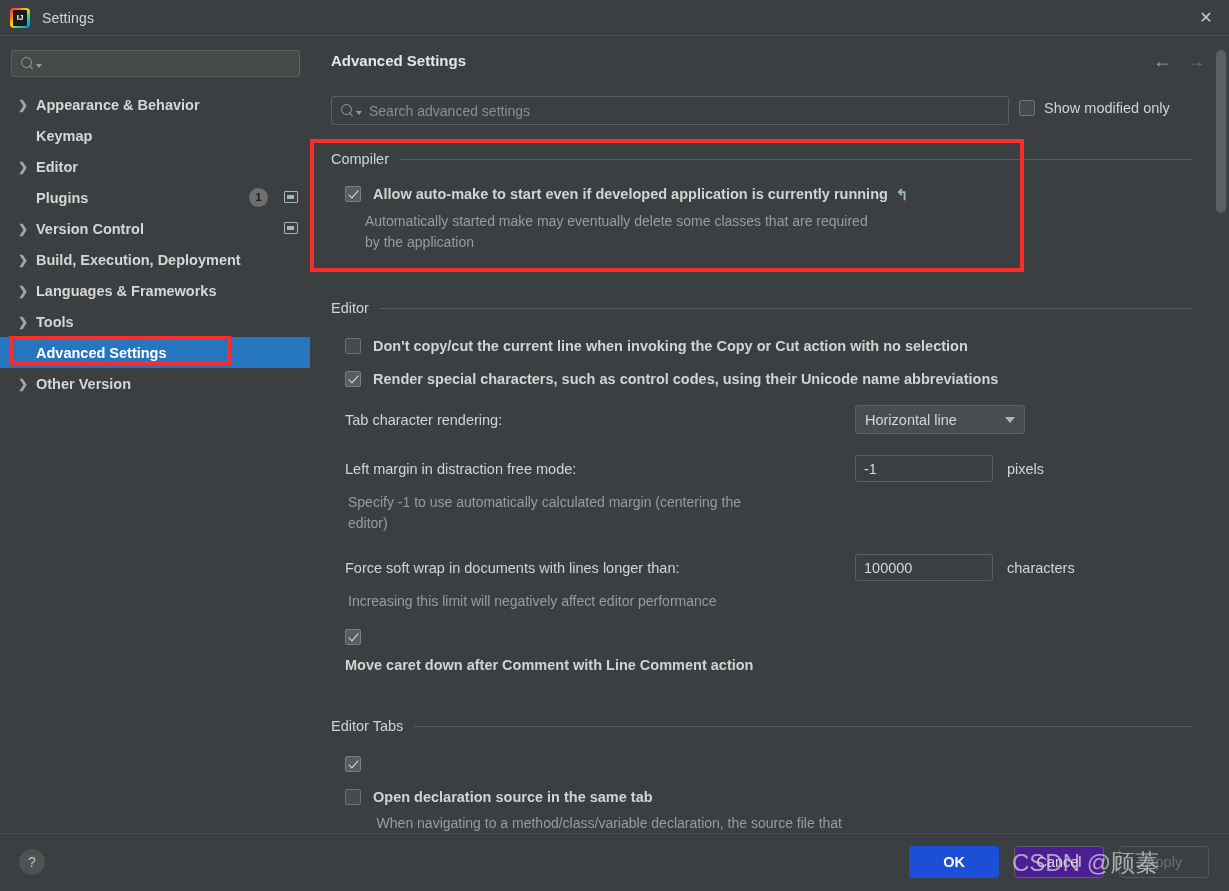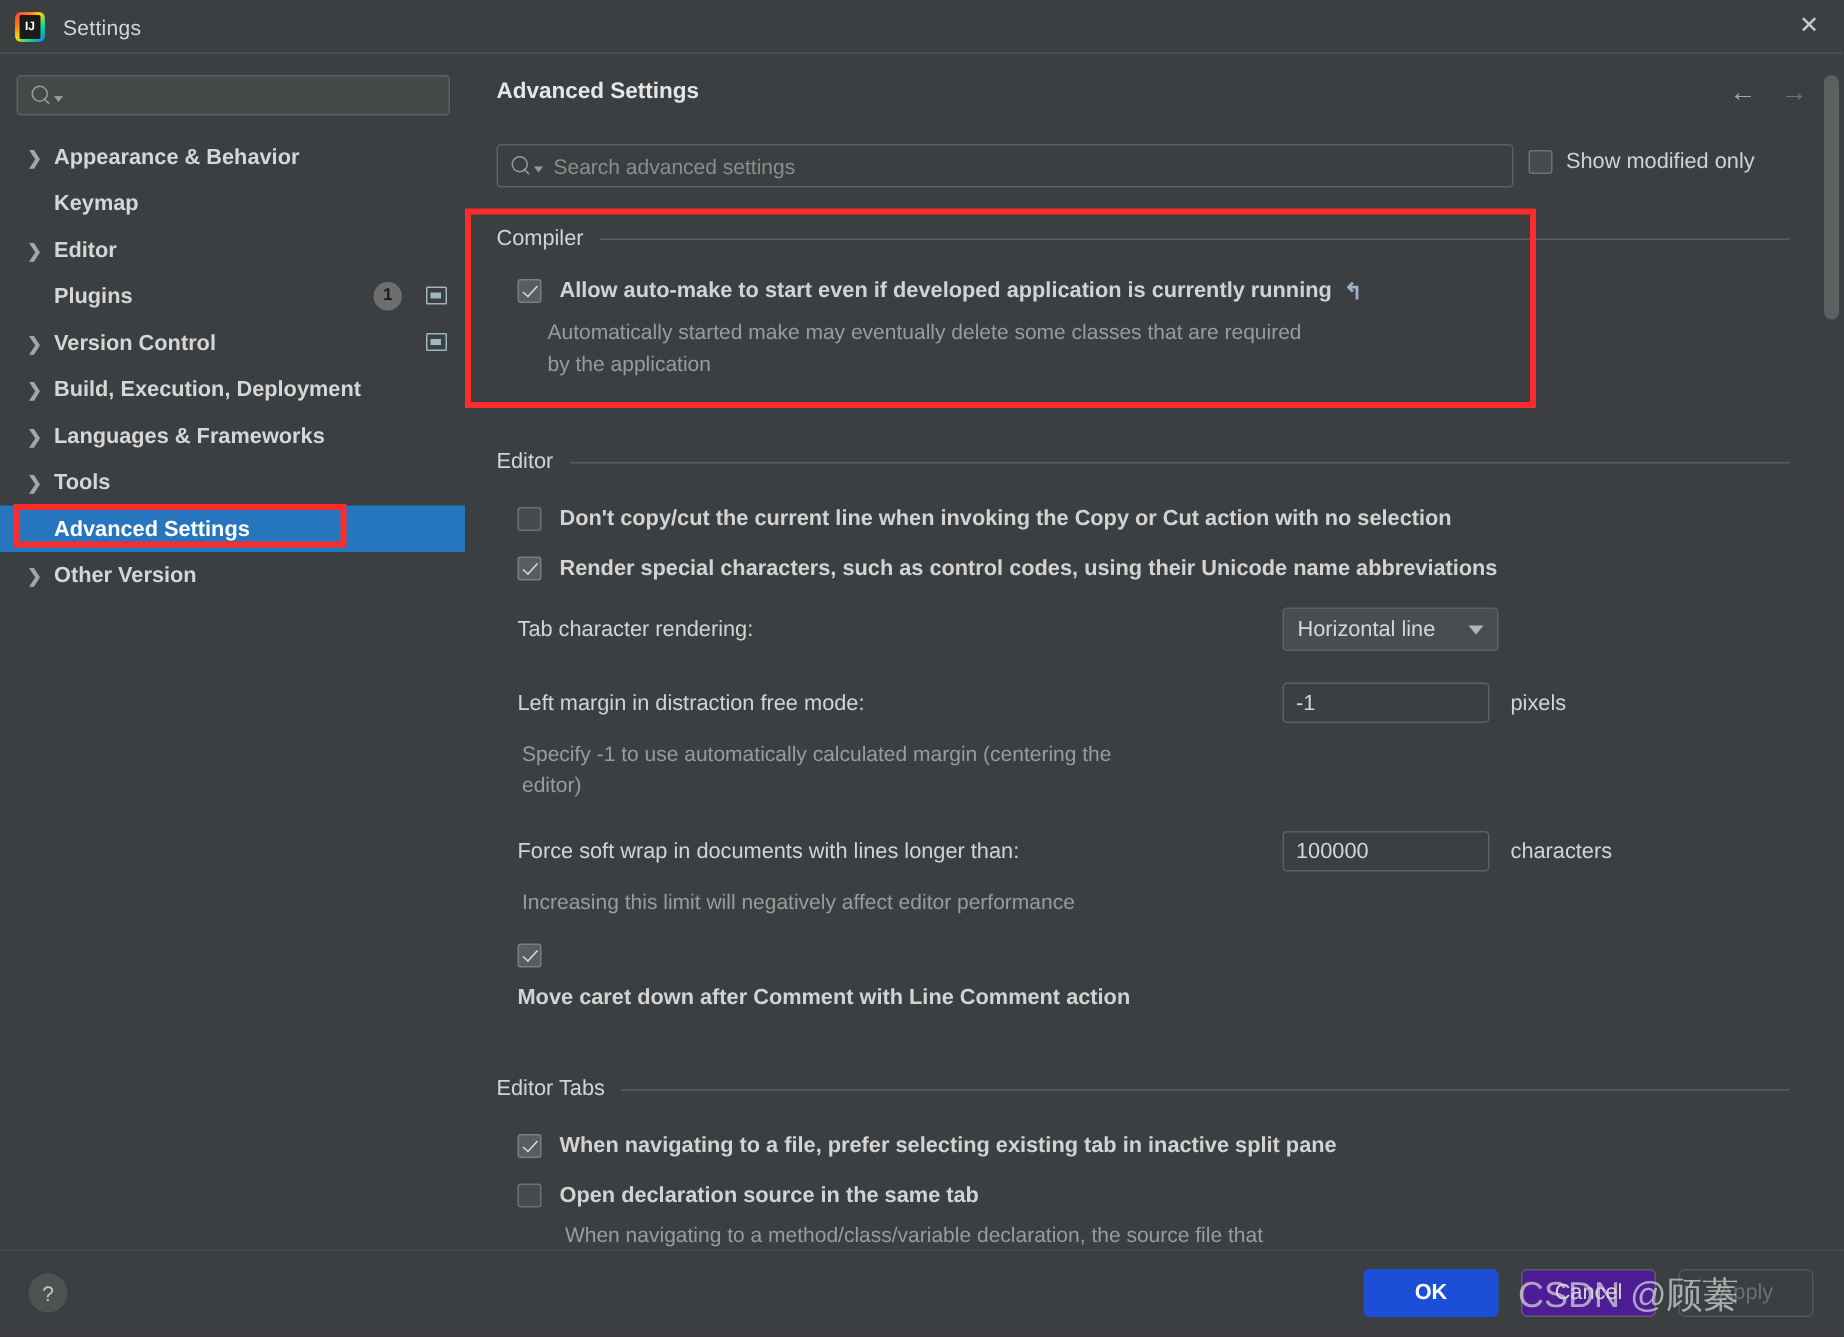--- a/index.html
+++ b/index.html
@@ -195,21 +195,21 @@
   }
 
   .field-row {
     display: flex; align-items: center;
     padding-left: 33px;
   }
   .field-row .fr-label { font-size: 14.5px; color: #d3d3d3; }
   .control-col { position: absolute; left: 543px; }
 
   .combo {
-    width: 144px; height: 29px; background: #4a4d4f;
+    width: 170px; height: 29px; background: #4a4d4f;
     border: 1px solid #5e6163; border-radius: 3px;
     display: flex; align-items: center; justify-content: space-between;
     padding: 0 9px; font-size: 14.5px; color: #d6d6d6;
   }
   .combo .caret {
     width: 0; height: 0;
     border-left: 5px solid transparent; border-right: 5px solid transparent;
     border-top: 6px solid #b4b4b4;
   }
   .numfield {
@@ -411,21 +411,20 @@
       </div>
 
       <div class="section" style="margin-top:45px;">
         <div class="sec-head">
           <span>Editor Tabs</span>
           <span class="sec-line"></span>
         </div>
 
         <div class="cb-row" style="margin-top:22px;">
           <span class="cbox checked"></span>
-          <span class="cb-text">When navigating to a file, prefer selecting existing tab in inactive split pane</span>
         </div>
 
         <div class="cb-row" style="margin-top:17px;">
           <span class="cbox"></span>
           <span class="cb-text">Open declaration source in the same tab</span>
         </div>
         <div class="row-desc" style="margin-top:8px; padding-left:60px; max-width:530px;text-align:right;">When navigating to a method/class/variable declaration, the source file that contains the declaration will replace the current tab if there</div>
       </div>
 
     </div>

